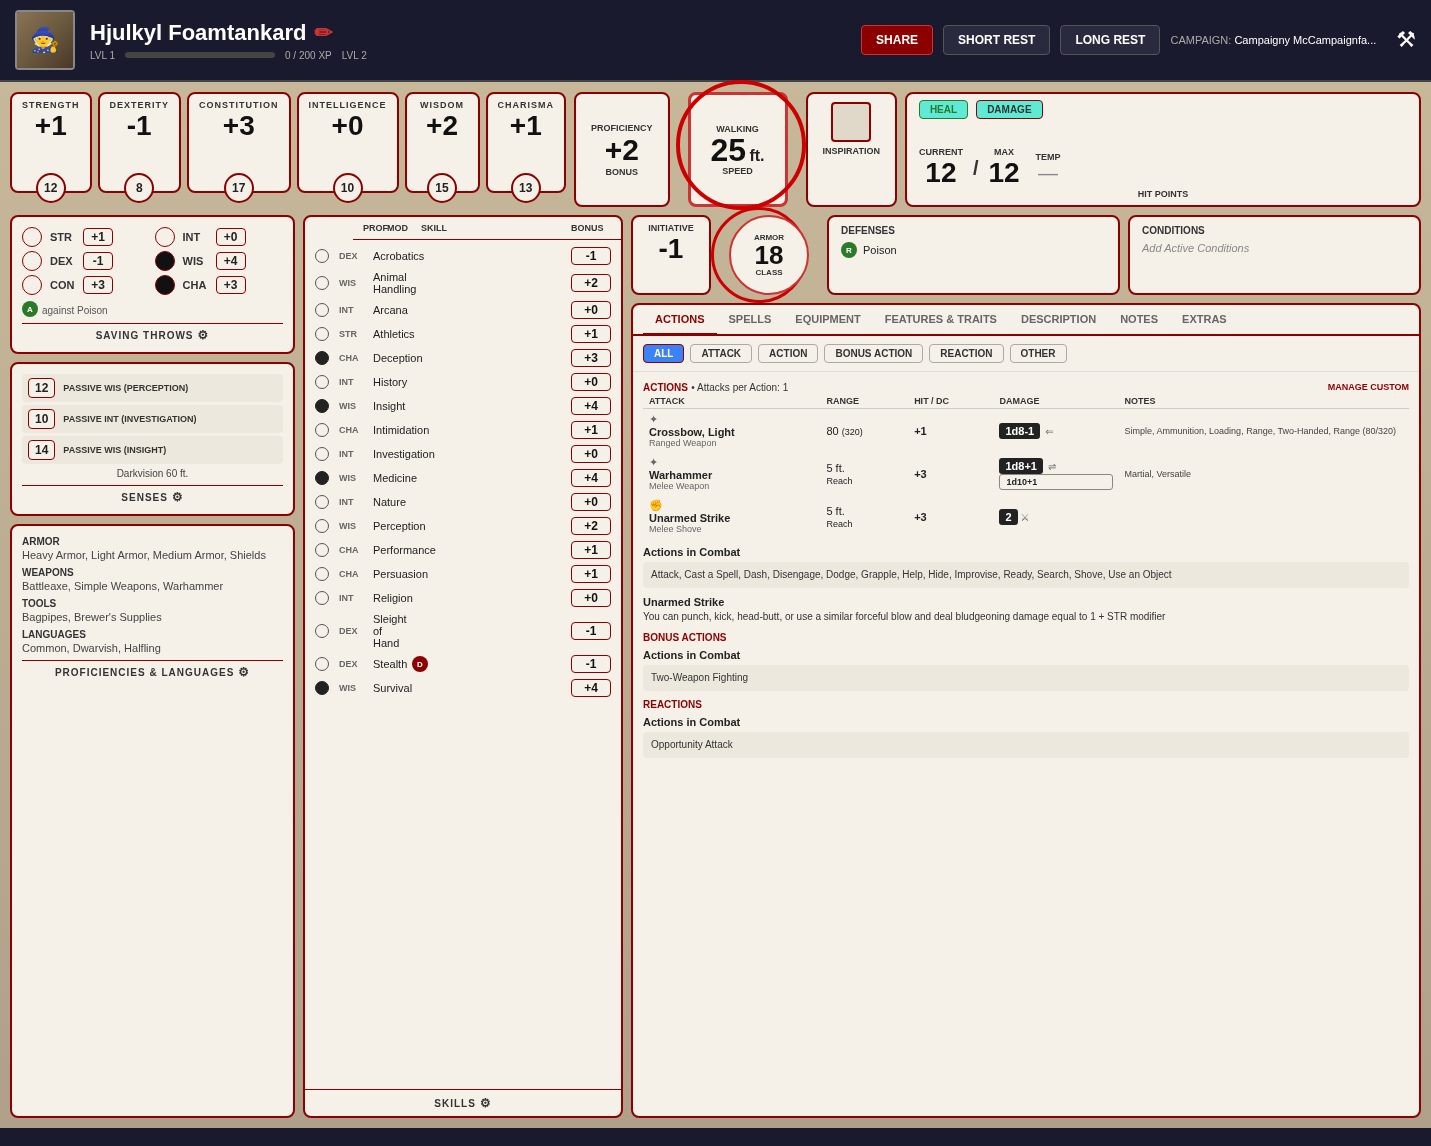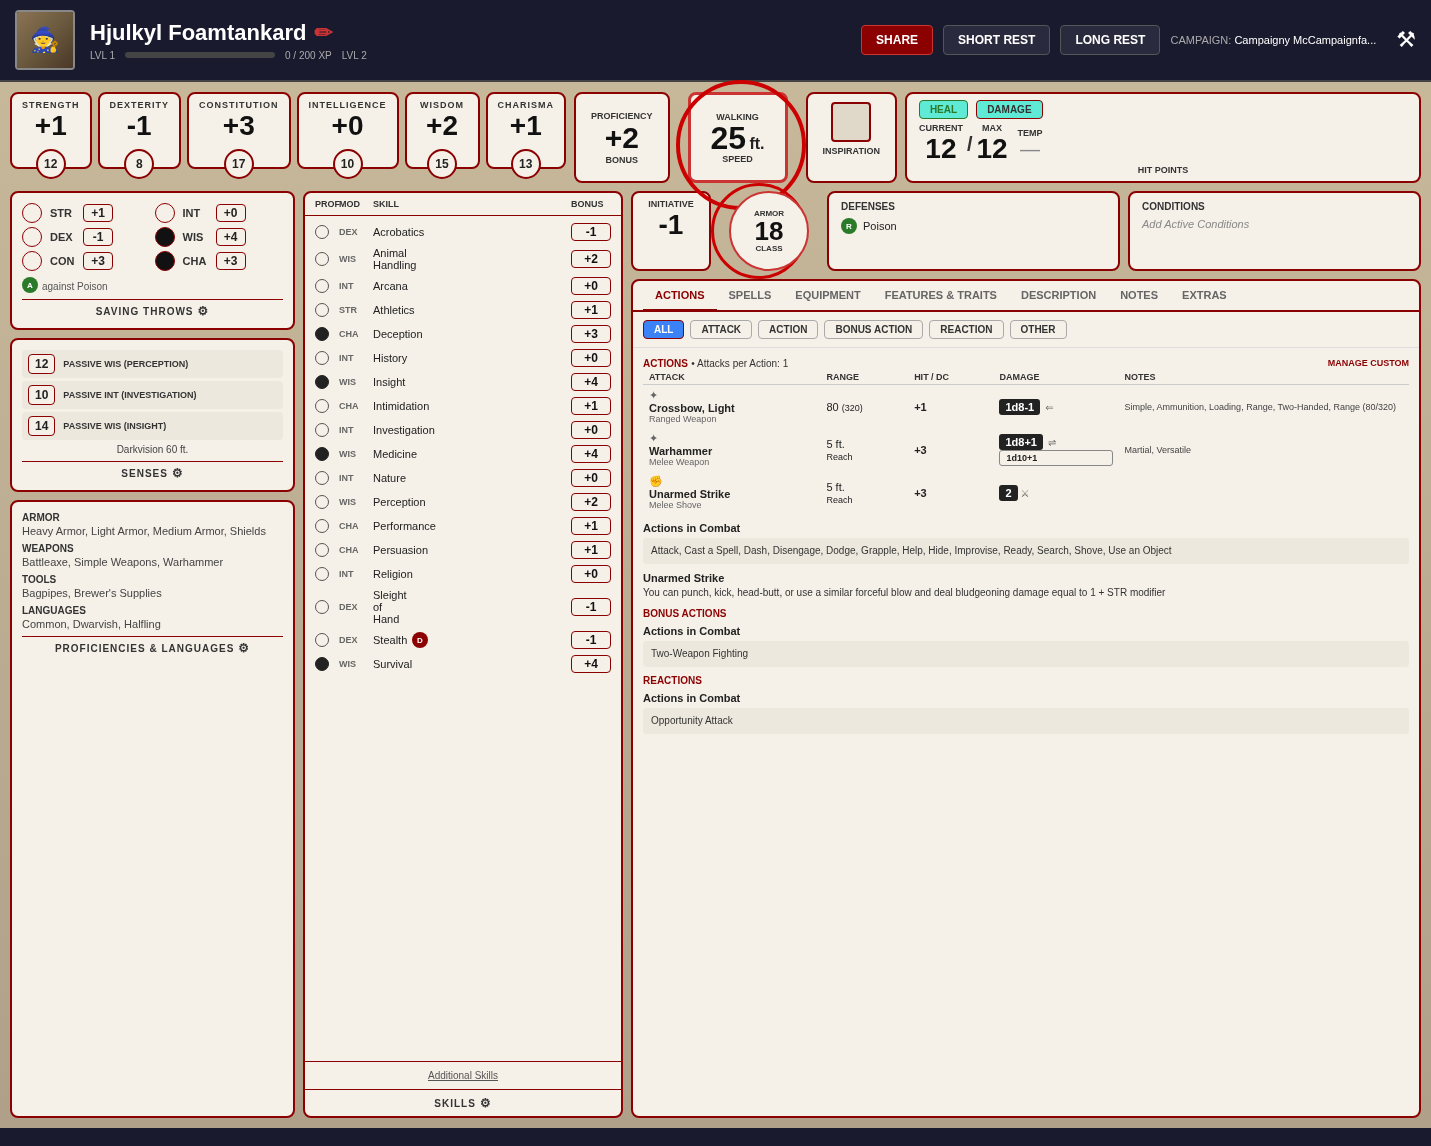--- a/index.html
+++ b/index.html
@@ -390,20 +390,21 @@
     .skills-header {
       display: grid;
       grid-template-columns: 20px 30px 35px 1fr 40px;
       gap: 4px;
       padding: 6px 10px;
       font-size: 9px;
       font-weight: bold;
       color: #333;
       text-transform: uppercase;
       border-bottom: 1px solid #8B0000;
+      margin-left: 48px;
     }
     .skills-list {
       flex: 1;
       overflow-y: auto;
       padding: 4px 0;
     }
     .skill-row {
       display: grid;
       grid-template-columns: 20px 30px 35px 1fr 40px;
       gap: 4px;
@@ -778,21 +779,21 @@
     <div class="inspiration-box">
       <div class="inspiration-slot"></div>
       <span class="inspiration-label">INSPIRATION</span>
     </div>
 
     <div class="hit-points-box">
       <div class="hp-buttons">
         <button class="hp-btn heal">HEAL</button>
         <button class="hp-btn">DAMAGE</button>
       </div>
-      <div style="display:flex; align-items:center; gap:0;">
+      <div style="display:flex; align-items:center; gap:6px;margin-top:24px;">
         <div class="hp-section">
           <div class="hp-label">CURRENT</div>
           <div class="hp-value">12</div>
         </div>
         <span class="hp-slash">/</span>
         <div class="hp-section">
           <div class="hp-label">MAX</div>
           <div class="hp-value">12</div>
         </div>
         <div class="hp-section" style="margin-left:10px;">
@@ -1043,23 +1044,20 @@
           <span class="skill-bonus">-1</span>
         </div>
 
         <div class="skill-row">
           <div class="skill-dot filled"></div>
           <span class="skill-stat">WIS</span>
           <span class="skill-name">Survival</span>
           <span></span>
           <span class="skill-bonus">+4</span>
         </div>
-      </div>
-      <div class="skills-footer">
-        <span style="cursor:pointer; color:#555; text-decoration:underline;">Additional Skills</span>
       </div>
       <div class="card-title" style="margin: 0; padding: 6px 0; border-top: 1px solid #8B0000;">
         <span>SKILLS</span>
         <span class="gear-icon">⚙</span>
       </div>
     </div>
   </div>
 
   <div class="right-col">
 

